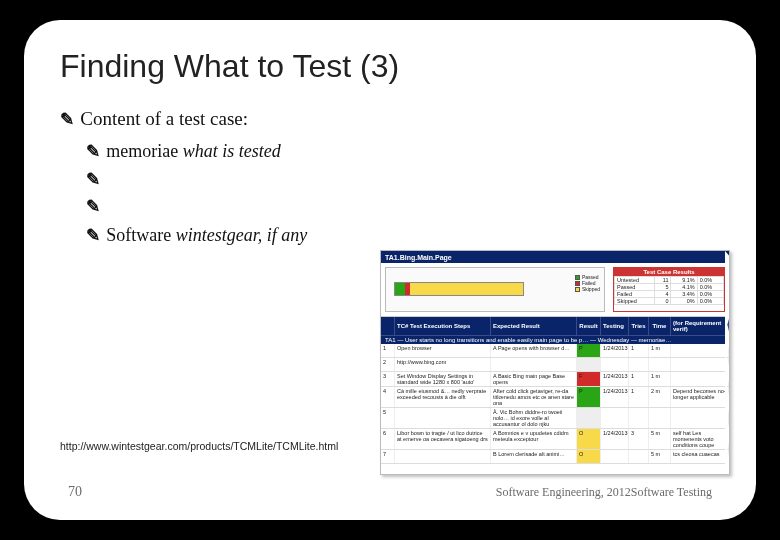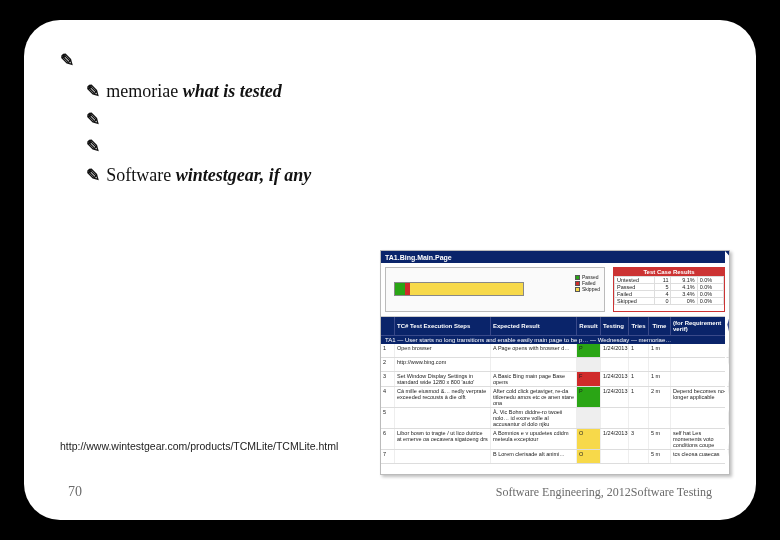--- a/index.html
+++ b/index.html
@@ -44,21 +44,21 @@
     margin-left: 26px;
     margin-bottom: 2px;
     font-size: 18px;
   }
   .bullet {
     font-family: 'Segoe Script', 'Comic Sans MS', cursive;
     font-weight: bold;
     margin-right: 6px;
     font-size: 17px;
   }
-  .bold-italic { font-weight: bold; font-style: italic; text-align: center; }
+  .bold-italic { font-weight: normal; font-style: italic; text-align: center; }
   .citation {
     position: absolute;
     left: 36px;
     bottom: 68px;
     font-family: Arial, sans-serif;
     font-size: 10.5px;
     color: #222;
     text-align: right;
   }
   .page-num {
@@ -209,24 +209,26 @@
     position: absolute;
     left: 0; right: 0; bottom: -2px; height: 6px;
     background: #fff;
     clip-path: polygon(0 0, 4% 100%, 9% 20%, 15% 100%, 21% 30%, 28% 100%, 34% 10%, 41% 100%, 48% 35%, 55% 100%, 62% 20%, 70% 100%, 77% 30%, 85% 100%, 92% 15%, 100% 100%, 100% 0);
   }
 </style>
 </head>
 <body>
 
 <div class="slide">
+  <h1 class="title">Finding What to Test (3)</h1>
 
   <div class="content">
     <div class="lvl1">
       <span class="bullet">✎</span>
+      <span>Content of a test case:</span>
     </div>
     <div class="lvl2">
       <span class="bullet">✎</span>
       <span><span>memoriae </span><span class="bold-italic">what is tested</span></span>
     </div>
     <div class="lvl2">
       <span class="bullet">✎</span>
     </div>
     <div class="lvl2">
       <span class="bullet">✎</span>

